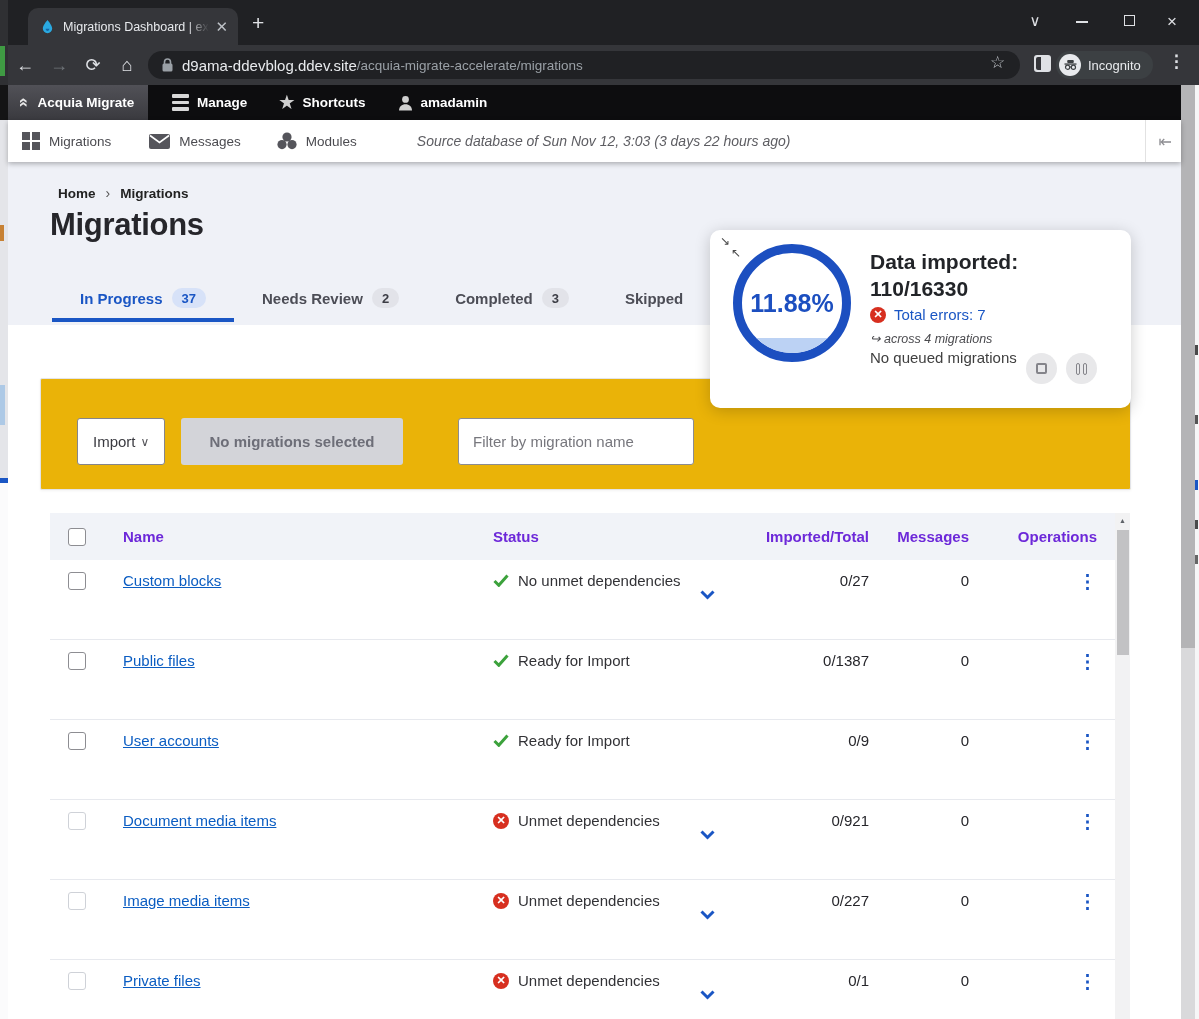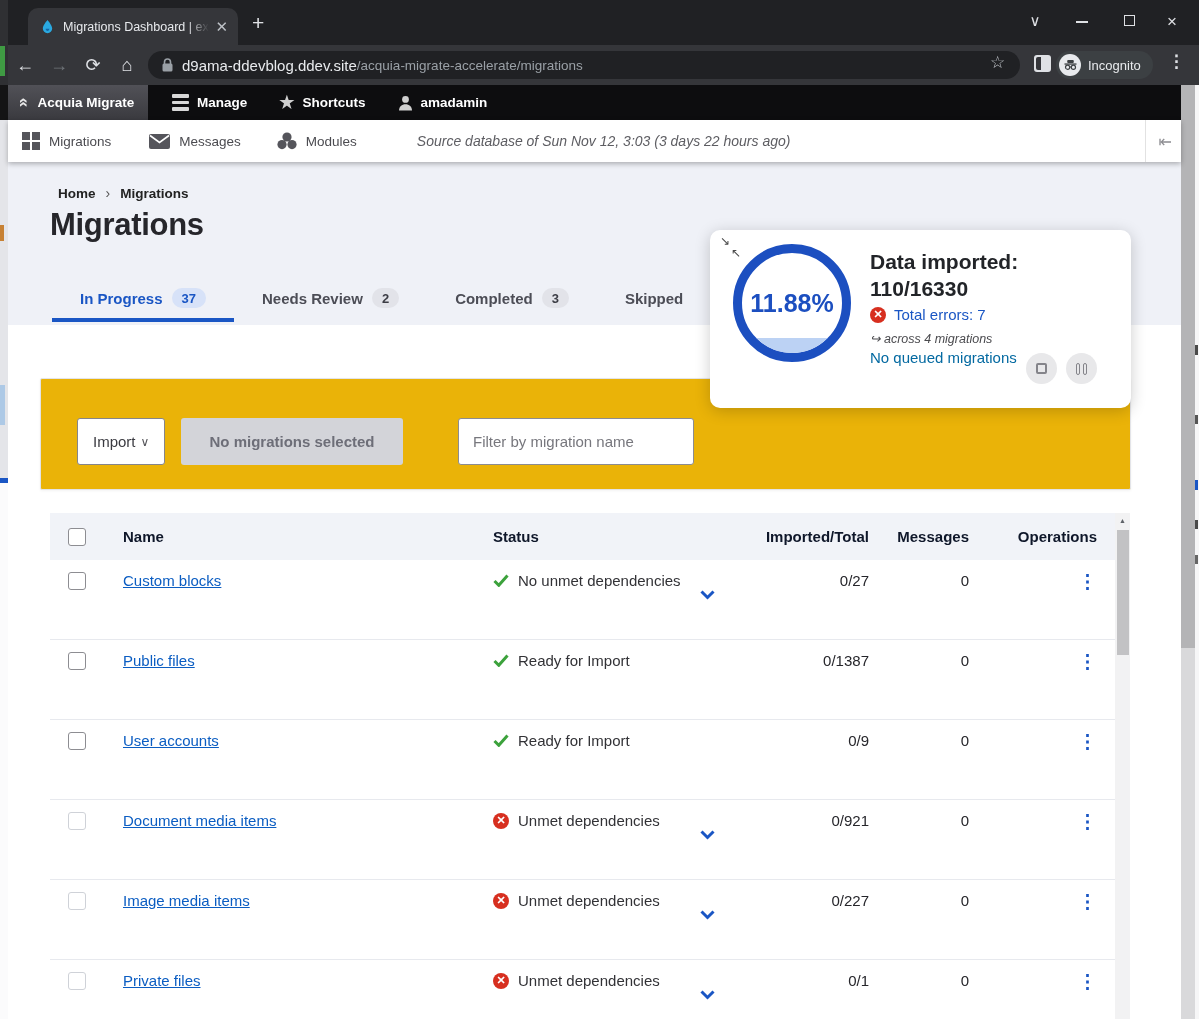--- a/index.html
+++ b/index.html
@@ -99,21 +99,21 @@
   }
   .filter-input {
     position:absolute; left:417px; top:39px; width:236px; height:47px; border:1px solid #8c8c90;
     border-radius:3px; padding:0 14px; font-size:15px; color:#333; font-family:inherit;
   }
   .filter-input::placeholder { color:#77777d; }
 
   
   .mtable { left:50px; top:513px; width:1080px; height:506px; overflow:hidden; background:#fff; }
   .thead, .trow { display:grid; grid-template-columns:55px 365px 265px 140px 100px 140px; width:1065px; }
-  .thead { height:47px; background:#f1f3f8; align-items:center; font-size:15px; font-weight:bold; color:#0f172a; }
+  .thead { height:47px; background:#f1f3f8; align-items:center; font-size:15px; font-weight:bold; color:#6d28d9; }
   .cell-check { padding-left:18px; }
   .cell-name { padding-left:18px; }
   .cell-status { padding-left:23px; position:relative; }
   .cell-imp, .cell-msg { text-align:right; padding-right:6px; }
   .cell-ops { text-align:right; padding-right:18px; }
   .checkbox { width:18px; height:18px; border:1.5px solid #8d8d92; border-radius:3px; background:#fff; }
   .trow { height:80px; border-bottom:1px solid #e7e9ee; align-items:start; padding-top:12px; font-size:15px; color:#26262b; }
   .trow.disabled .checkbox { border-color:#cfd2d8; }
   .rowlink { color:var(--link); font-size:15px; text-decoration:underline; }
   .statwrap { display:flex; align-items:center; gap:9px; }
@@ -133,21 +133,21 @@
   .ov-collapse2 { position:absolute; left:21px; top:17px; font-size:12px; color:#4a4a4a; line-height:1; }
   .ring { position:absolute; left:23px; top:14px; width:118px; height:118px; border:9px solid #1c4fc0; border-radius:50%; }
   .ring-inner { position:absolute; inset:0; border-radius:50%; overflow:hidden; }
   .ring-fill { position:absolute; left:0; bottom:0; width:100%; height:15px; background:#bcd2f4; }
   .ring-pct { position:absolute; inset:0; display:flex; align-items:center; justify-content:center; color:#1c4fc0; font-size:25px; font-weight:bold; }
   .ov-title { position:absolute; left:160px; top:18px; font-size:21px; font-weight:bold; color:#222428; line-height:27px; }
   .ov-errors { position:absolute; left:160px; top:76px; display:flex; align-items:center; gap:8px; }
   .ov-err-ico { width:16px; height:16px; border-radius:50%; background:var(--error); color:#fff; font-size:11px; font-weight:bold; display:flex; align-items:center; justify-content:center; }
   .ov-err-link { color:var(--accent); font-size:15px; }
   .ov-across { position:absolute; left:160px; top:101px; font-style:italic; font-size:12.5px; color:#4a4a4e; }
-  .ov-queue { position:absolute; left:160px; top:119px; font-size:15px; color:#0369a1; }
+  .ov-queue { position:absolute; left:160px; top:119px; font-size:15px; color:#404040; }
   .ov-btn { position:absolute; top:123px; width:31px; height:31px; border-radius:50%; background:#e8e8ea; border:none; display:flex; align-items:center; justify-content:center; }
   .ov-btn.stop { left:316px; }
   .ov-btn.pause { left:356px; }
   .stop-sq { width:11px; height:11px; border:2px solid #84848a; border-radius:2px; }
   .pause-bars { display:flex; gap:3px; }
   .pause-bars i { width:4px; height:12px; border:1.5px solid #84848a; border-radius:2px; }
 
   
   .pagescroll { left:1181px; top:85px; width:14px; height:934px; background:#d9d9db; }
   .pagescroll-thumb { position:absolute; left:0; top:0; width:14px; height:563px; background:#b4b4b6; }

